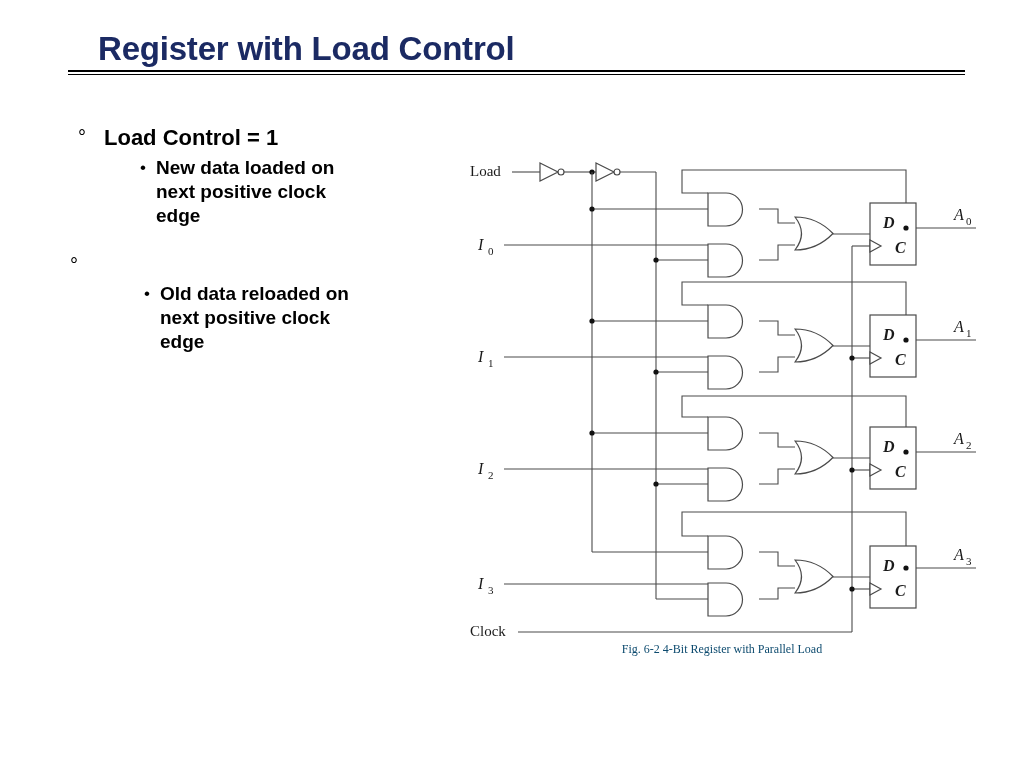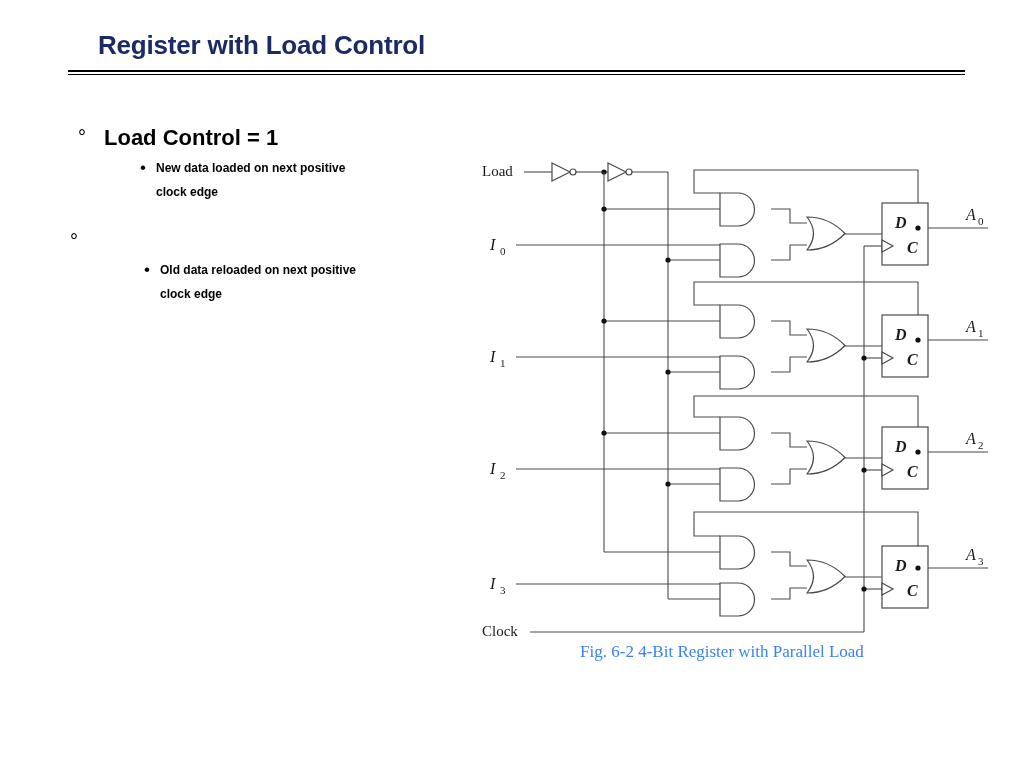--- a/index.html
+++ b/index.html
@@ -15,21 +15,21 @@
     overflow: hidden;
     font-family: "Liberation Sans", sans-serif;
     -webkit-font-smoothing: antialiased;
   }
 
   
   #slide-title {
     position: absolute;
     left: 98px;
     top: 30px;
-    font-size: 26px;
+    font-size: 33px;
     font-weight: bold;
     color: #1b2a63;
     letter-spacing: -0.2px;
     white-space: nowrap;
   }
   #title-rule {
     position: absolute;
     left: 68px;
     top: 70px;
     width: 897px;
@@ -86,48 +86,48 @@
   }
   .bullet-l2 .marker {
     font-size: 17px;
     line-height: 24px;
     color: #000;
     width: 16px;
     flex: none;
     text-align: left;
   }
   .bullet-l2 .text {
-    font-size: 12px;
+    font-size: 19px;
     font-weight: bold;
     line-height: 24px;
     color: #000;
   }
   .group-1 { margin-left: 0px; }
   .group-1 .sub-list { margin-left: 62px; width: 215px; }
   .group-2 { margin-left: -8px; margin-top: 22px; }
   .group-2 .sub-list { margin-left: 74px; width: 235px; }
 
   
   #figure {
     position: absolute;
-    left: 472px;
+    left: 460px;
     top: 140px;
     width: 540px;
     height: 540px;
   }
   #figure svg { display: block; }
   #figure-caption {
     position: absolute;
     left: 452px;
     top: 642px;
     width: 540px;
     text-align: center;
     font-family: "Liberation Serif", serif;
-    font-size: 17px;
-    color: #3b82f6;
+    font-size: 12px;
+    color: #0c4a6e;
     white-space: nowrap;
   }
   .sig-label {
     font-family: "Liberation Serif", serif;
     font-size: 15px;
     fill: #1a1a1a;
   }
   .sig-label-it {
     font-family: "Liberation Serif", serif;
     font-style: italic;

